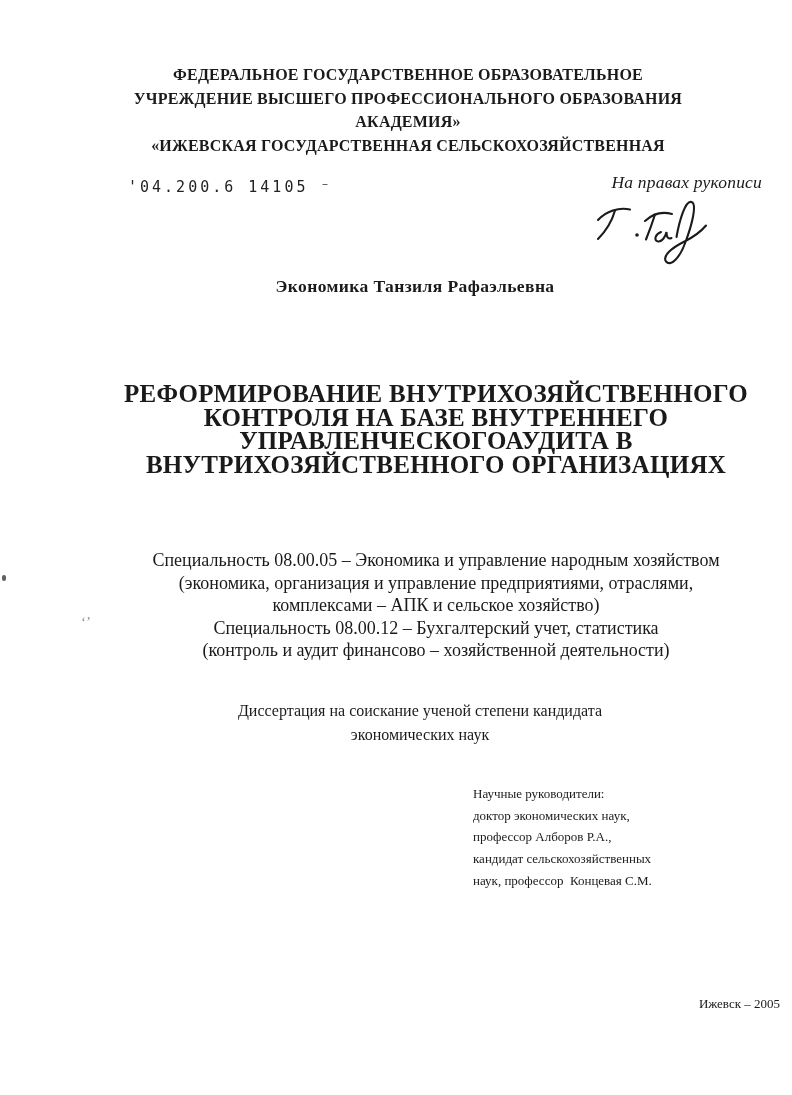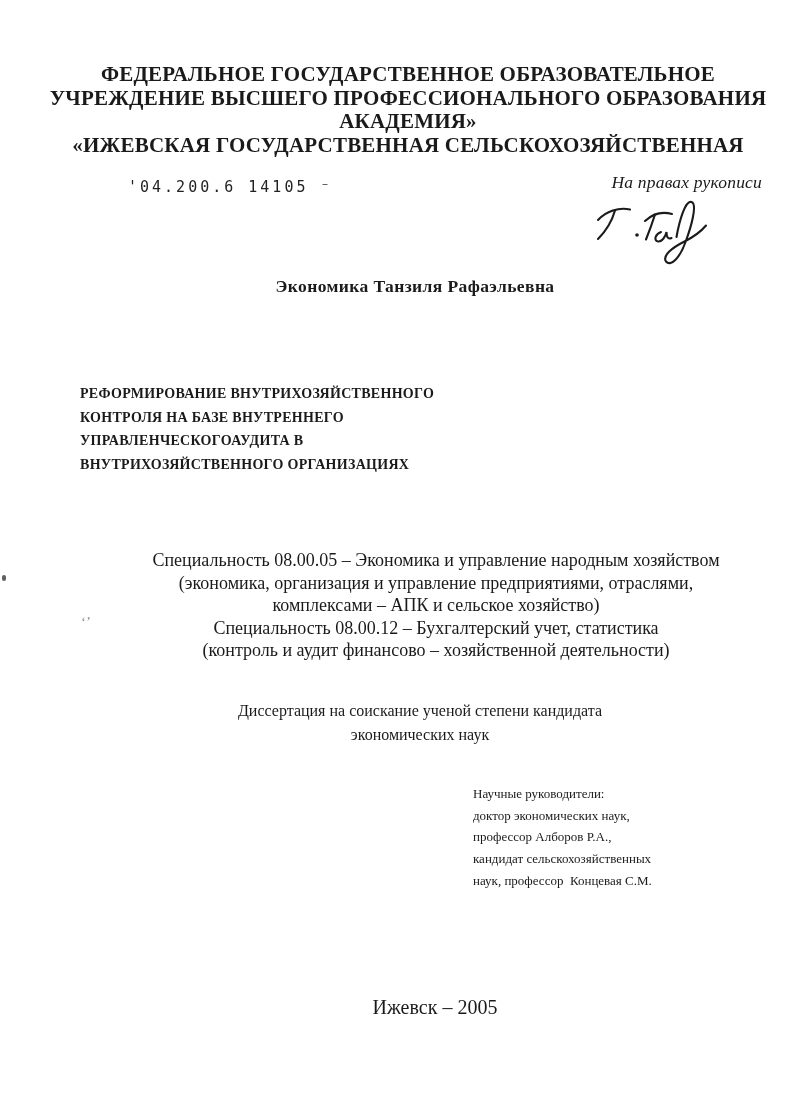--- a/index.html
+++ b/index.html
@@ -12,21 +12,21 @@
     color:#1a1a1a;
     overflow:hidden;
   }
   .abs{position:absolute;}
 
   
   #header{
     left:28px; right:4px; top:63px;
     text-align:center;
     font-weight:bold;
-    font-size:21px;
+    font-size:16px;
     line-height:23.5px;
     letter-spacing:0.2px;
   }
 
   
   #stamp{
     left:128px; top:178px;
     font-family:"DejaVu Sans Mono", monospace;
     font-size:15px;
     letter-spacing:3px;
@@ -50,23 +50,23 @@
     left:38px; right:0; top:276px;
     text-align:center;
     font-weight:bold;
     font-size:17.5px;
     letter-spacing:0.4px;
   }
 
   
   #title{
     left:80px; right:0; top:382px;
-    text-align:left;
+    text-align:center;
     font-weight:bold;
-    font-size:14px;
+    font-size:25px;
     line-height:23.5px;
     letter-spacing:0.3px;
   }
 
   
   #specialties{
     left:80px; right:0; top:549px;
     text-align:center;
     font-size:18px;
     line-height:22.5px;
@@ -84,23 +84,23 @@
   #advisors{
     left:473px; top:783px;
     font-size:13px;
     line-height:21.7px;
     text-align:left;
   }
   #advisors .line{white-space:pre-wrap;}
 
   
   #imprint{
-    left:78px; right:0; top:996px;
-    text-align:center;
-    font-size:20px;
+    left:78px; right:12px; top:996px;
+    text-align:right;
+    font-size:13px;
   }
 
   
   #artifact-dot{
     left:2px; top:575px;
     width:4px; height:6px;
     background:#3a3a3a;
     border-radius:2px;
     opacity:.8;
   }

